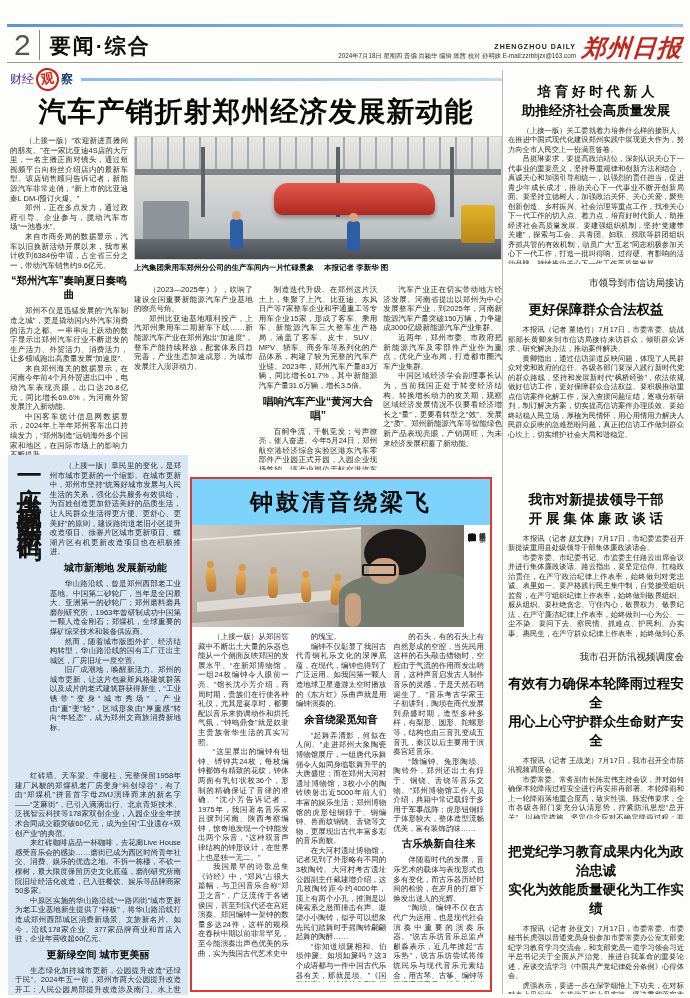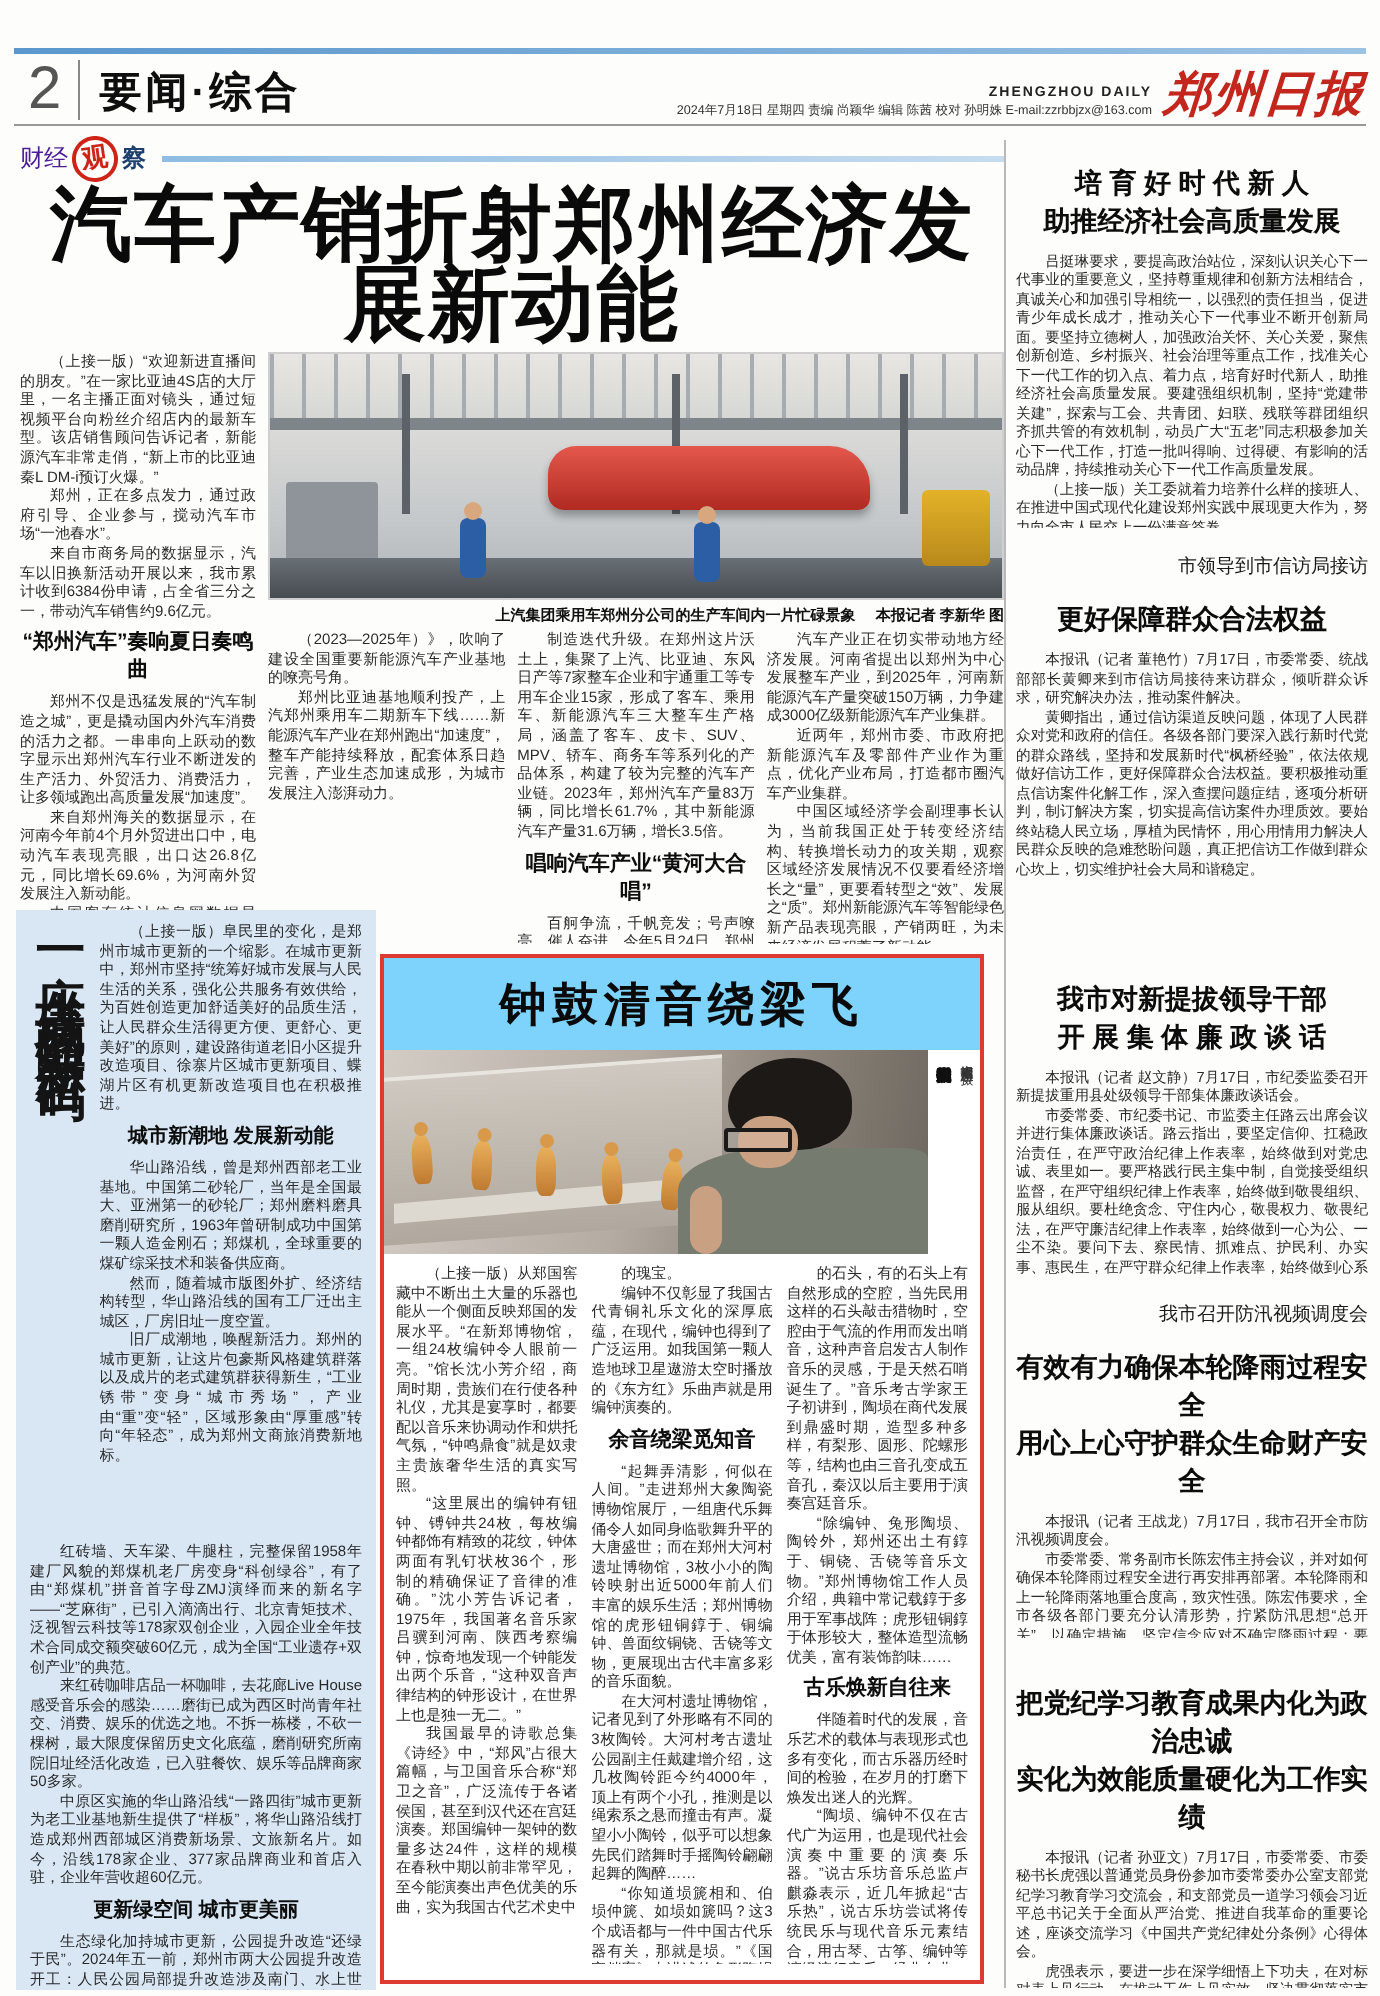--- a/index.html
+++ b/index.html
@@ -20,40 +20,40 @@
               font-size:24px;color:#c3261d;line-height:1;letter-spacing:1px;transform:skewX(-4deg);}
   .m-rule2{position:absolute;left:7px;top:62px;width:676px;height:1px;background:#999;}
   
   .feature{position:absolute;left:10px;top:68px;width:492px;height:404px;overflow:hidden;}
   .kicker-row{display:flex;align-items:center;height:22px;}
   .k1{color:#4c1d95;font-weight:400;font-size:12px;}
   .k-circle{width:19px;height:19px;border:2px solid #d02318;border-radius:50%;color:#d02318;font-weight:900;
             font-size:13px;line-height:18px;text-align:center;margin:0 2px;transform:rotate(-8deg);}
   .k3{color:#1c3f6e;font-weight:900;font-size:12px;margin-right:8px;}
   .k-rule{flex:1;height:3px;background:linear-gradient(90deg,#8fbce2,#c6dcef);}
-  .f-headline{font-size:41px;font-weight:900;text-align:center;color:#0a0a0a;letter-spacing:1px;
+  .f-headline{font-size:28px;font-weight:900;text-align:center;color:#0a0a0a;letter-spacing:1px;
               line-height:40px;margin:2px 0 4px 0;}
   .f-body{display:flex;gap:6px;height:334px;overflow:hidden;}
   .f-col1{width:118px;flex:none;overflow:hidden;}
   .f-main{flex:1;overflow:hidden;}
   .photo-main{position:relative;height:122px;overflow:hidden;border:1px solid #cfcfcf;
               background:linear-gradient(180deg,#eceae6 0%,#d8d8d6 35%,#c3c7ca 70%,#aeb3b6 100%);}
   .pm-ceiling{position:absolute;left:0;top:0;right:0;height:34px;
               background:repeating-linear-gradient(90deg,#989fa6 0 2px,rgba(0,0,0,0) 2px 16px),
                          linear-gradient(#e7e6e3,#d4d5d3);opacity:.8;}
   .pm-beam{position:absolute;left:0;top:32px;right:0;height:6px;background:#7d848a;}
   .pm-frame{position:absolute;top:10px;width:4px;height:70px;background:#5c6268;}
   .pm-car{position:absolute;left:38%;top:38%;width:44%;height:26%;border-radius:14px 20px 6px 8px;
           background:linear-gradient(180deg,#e4584c,#b02a22);box-shadow:0 3px 4px rgba(0,0,0,.3);}
   .pm-line{position:absolute;left:0;bottom:0;right:0;height:20px;background:linear-gradient(#686f75,#474c51);}
   .pm-worker{position:absolute;width:13px;height:30px;border-radius:4px;background:#2c5ea6;}
   .pm-worker::before{content:"";position:absolute;left:2px;top:-8px;width:9px;height:9px;border-radius:50%;background:#d9a77e;}
   .pm-machine{position:absolute;right:6px;bottom:16px;width:34px;height:38px;background:linear-gradient(#e3b229,#b8891a);border-radius:3px;}
   .pm-box{position:absolute;left:8px;bottom:18px;width:46px;height:40px;background:#8e9499;border-radius:2px;}
-  .f-caption{font-size:7.5px;font-weight:bold;text-align:right;color:#111;margin:3px 0 2px 0;white-space:nowrap;overflow:hidden;}
+  .f-caption{font-size:7.5px;font-weight:bold;text-align:left;color:#111;margin:3px 0 12px 0;white-space:nowrap;overflow:hidden;}
   .f-caption .credit{margin-left:8px;}
   .f-cols{display:flex;gap:6px;height:196px;overflow:hidden;}
   .f-col{flex:1;overflow:hidden;}
   .col-sub{font-size:10.5px;font-weight:900;text-align:center;color:#0d0d0d;margin:4px 0;}
   .feature p,.renewal p,.bells p,.sidebar p{margin:0;text-indent:2em;text-align:justify;
       font-size:7.5px;line-height:9.6px;color:#2a2a2a;}
   
   .renewal{position:absolute;left:8px;top:455px;width:180px;height:540px;background:#d9e7f4;
            padding:6px 7px;box-sizing:border-box;overflow:hidden;}
   .r-top{display:flex;gap:6px;}
@@ -273,22 +273,22 @@
   <div class="v-divider"></div>
 
   <aside class="sidebar">
 
     <article class="s-art s1">
       <h2 class="s-head">
         <span class="l1">培 育 好 时 代 新 人</span>
         <span class="l2">助推经济社会高质量发展</span>
       </h2>
       <div>
+          <p>（上接一版）关工委就着力培养什么样的接班人、在推进中国式现代化建设郑州实践中展现更大作为，努力向全市人民交上一份满意答卷。</p>
           <p>吕挺琳要求，要提高政治站位，深刻认识关心下一代事业的重要意义，坚持尊重规律和创新方法相结合，真诚关心和加强引导相统一，以强烈的责任担当，促进青少年成长成才，推动关心下一代事业不断开创新局面。要坚持立德树人，加强政治关怀、关心关爱，聚焦创新创造、乡村振兴、社会治理等重点工作，找准关心下一代工作的切入点、着力点，培育好时代新人，助推经济社会高质量发展。要建强组织机制，坚持“党建带关建”，探索与工会、共青团、妇联、残联等群团组织齐抓共管的有效机制，动员广大“五老”同志积极参加关心下一代工作，打造一批叫得响、过得硬、有影响的活动品牌，持续推动关心下一代工作高质量发展。</p>
-          <p>（上接一版）关工委就着力培养什么样的接班人、在推进中国式现代化建设郑州实践中展现更大作为，努力向全市人民交上一份满意答卷。</p>
         </div>
     </article>
 
     <article class="s-art s2">
       <div class="s-kicker">市领导到市信访局接访</div>
       <h2 class="s-head">
         <span class="l2">更好保障群众合法权益</span>
       </h2>
       <div>
           <p>本报讯（记者 董艳竹）7月17日，市委常委、统战部部长黄卿来到市信访局接待来访群众，倾听群众诉求，研究解决办法，推动案件解决。</p>

